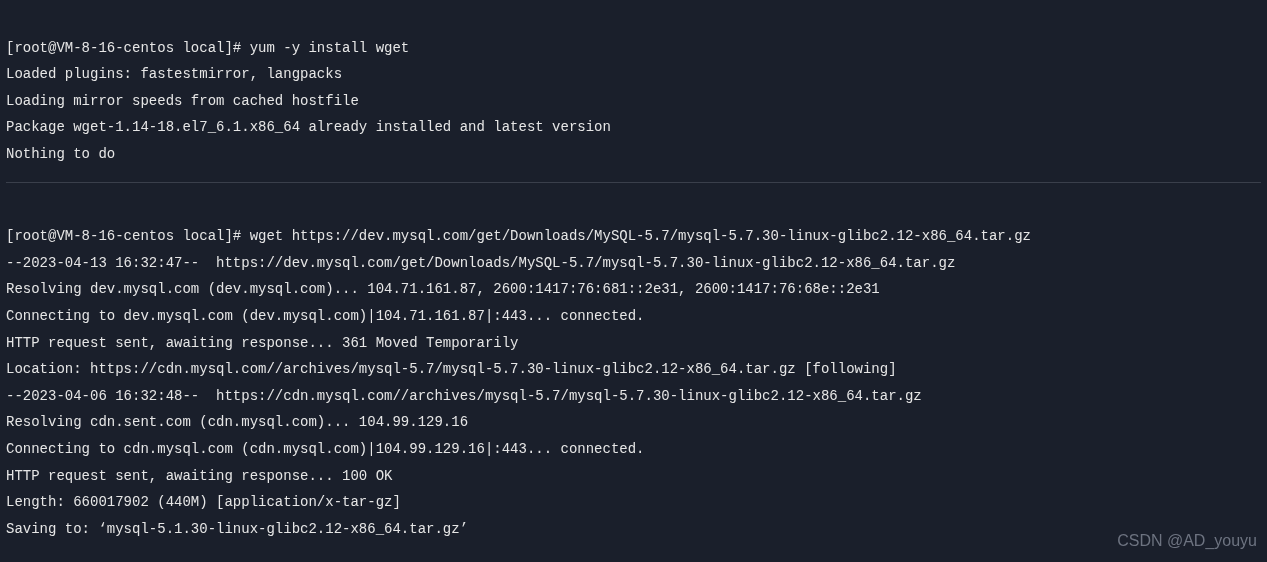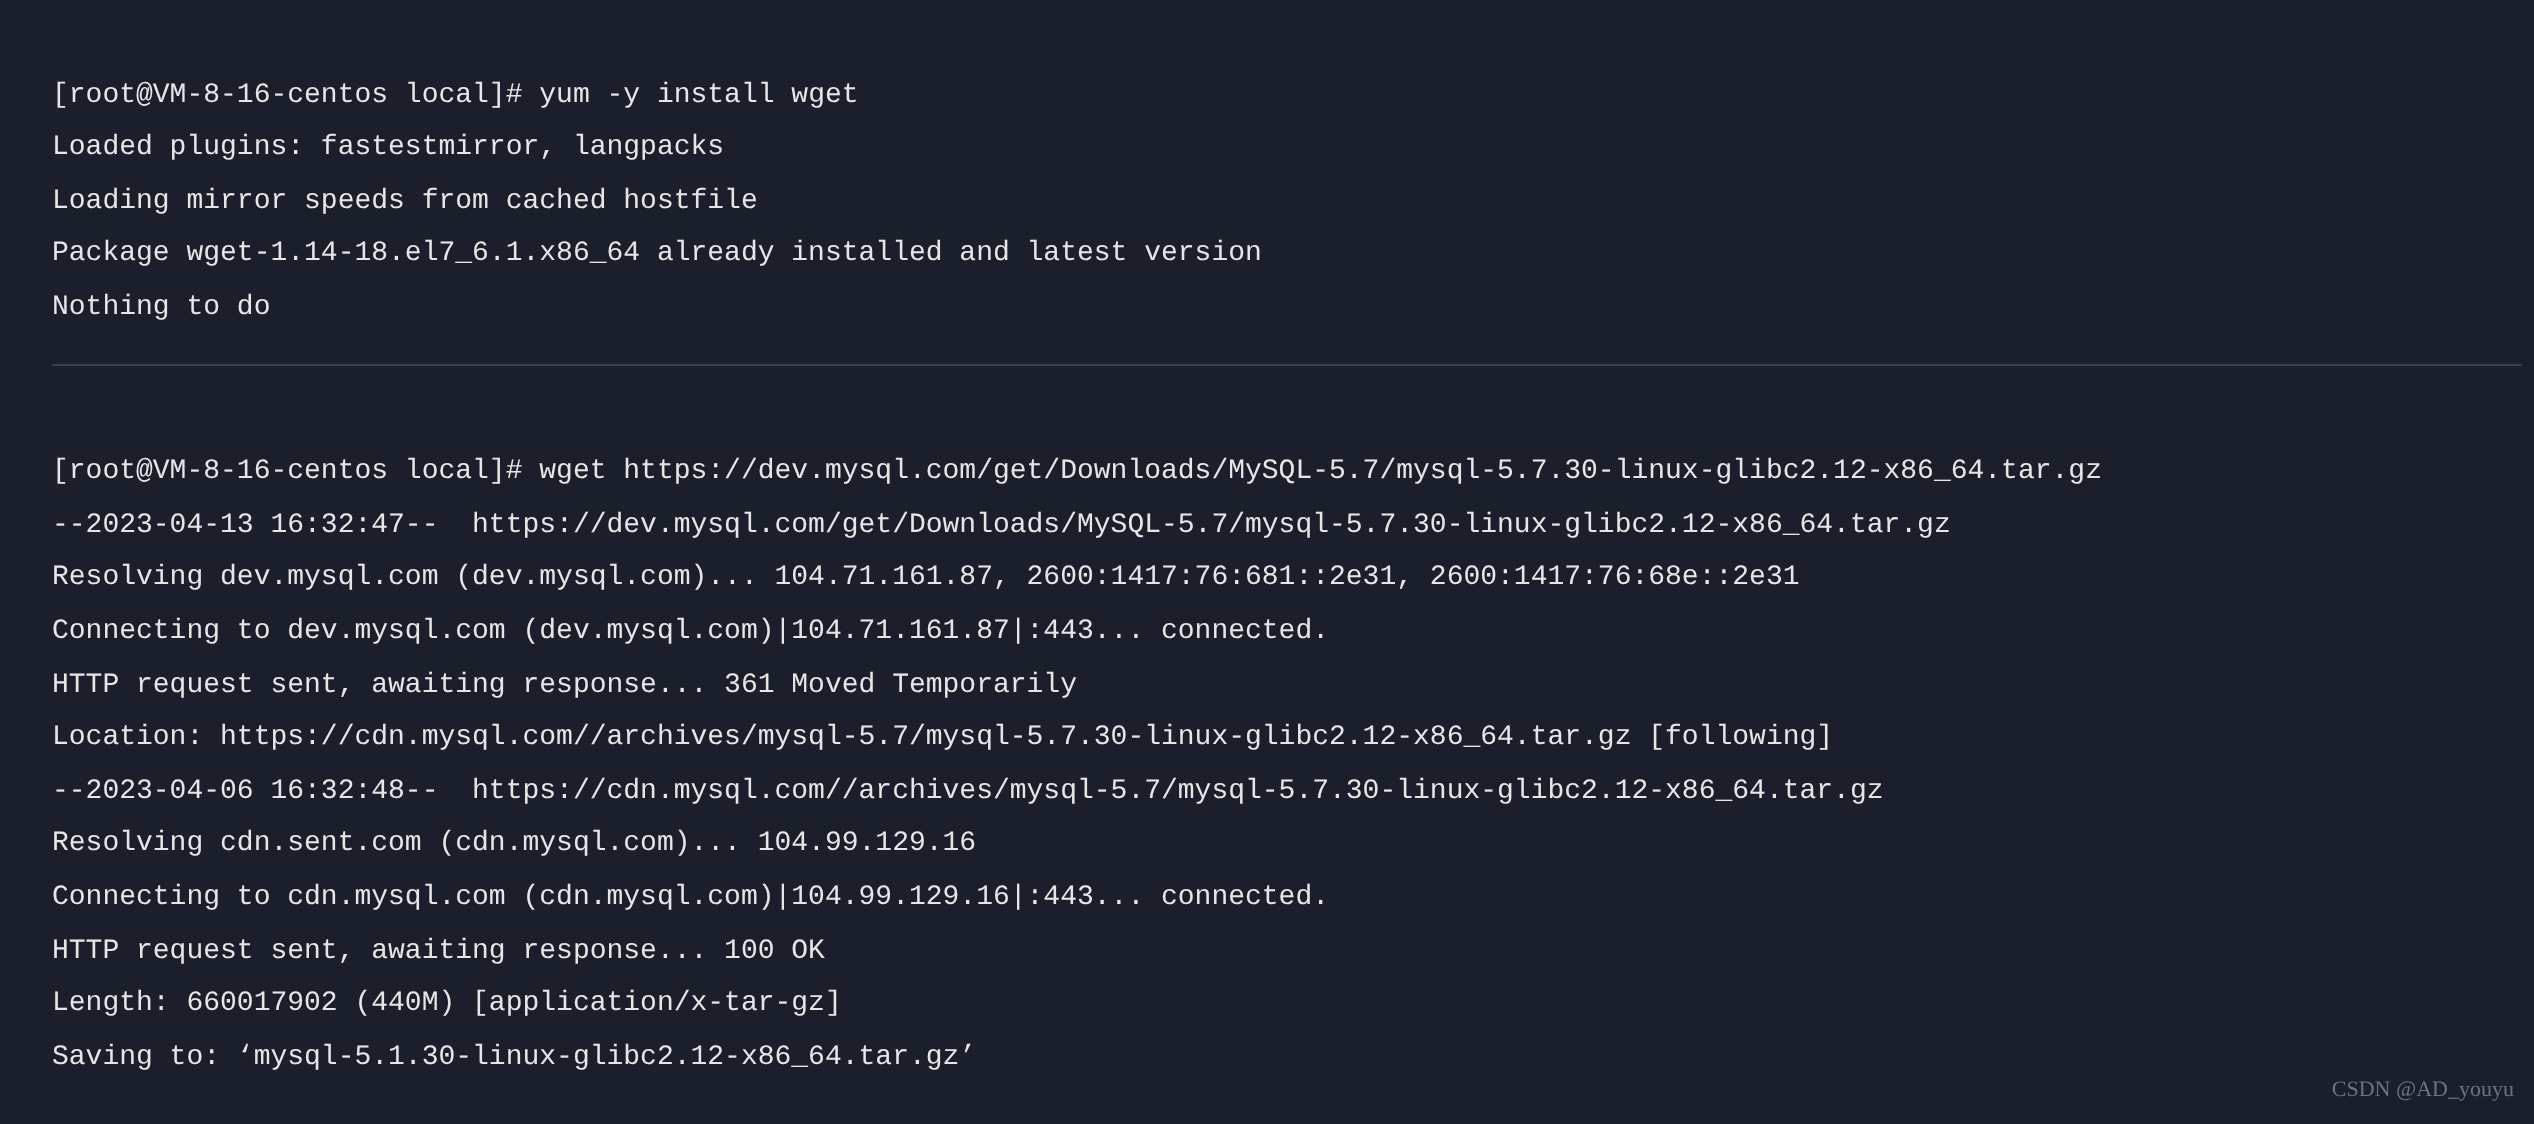--- a/index.html
+++ b/index.html
@@ -9,36 +9,35 @@
     font-family: "Consolas", "Monaco", "Courier New", monospace;
     font-size: 14px;
     color: #e6e6e6;
     line-height: 1.9;
     width: 1267px;
     height: 562px;
     overflow: hidden;
   }
   .terminal {
     padding: 8px 6px;
-    margin-left: 20px;
   }
   .block {
     white-space: pre;
   }
   .sep {
     border-top: 1px solid #3a3f4b;
     margin: 14px 0;
   }
   .watermark {
     position: absolute;
     right: 10px;
     bottom: 6px;
     color: #6d7380;
-    font-size: 11px;
-    font-family: Liberation Serif, serif;
+    font-size: 16px;
+    font-family: Liberation Sans, sans-serif;
   }
 </style>
 </head>
 <body>
 
 <div class="terminal">
   <div class="block">
 <span>[root@VM-8-16-centos local]# </span><span>yum -y install wget</span>
 <span>Loaded plugins: fastestmirror, langpacks</span>
 <span>Loading mirror speeds from cached hostfile</span>

